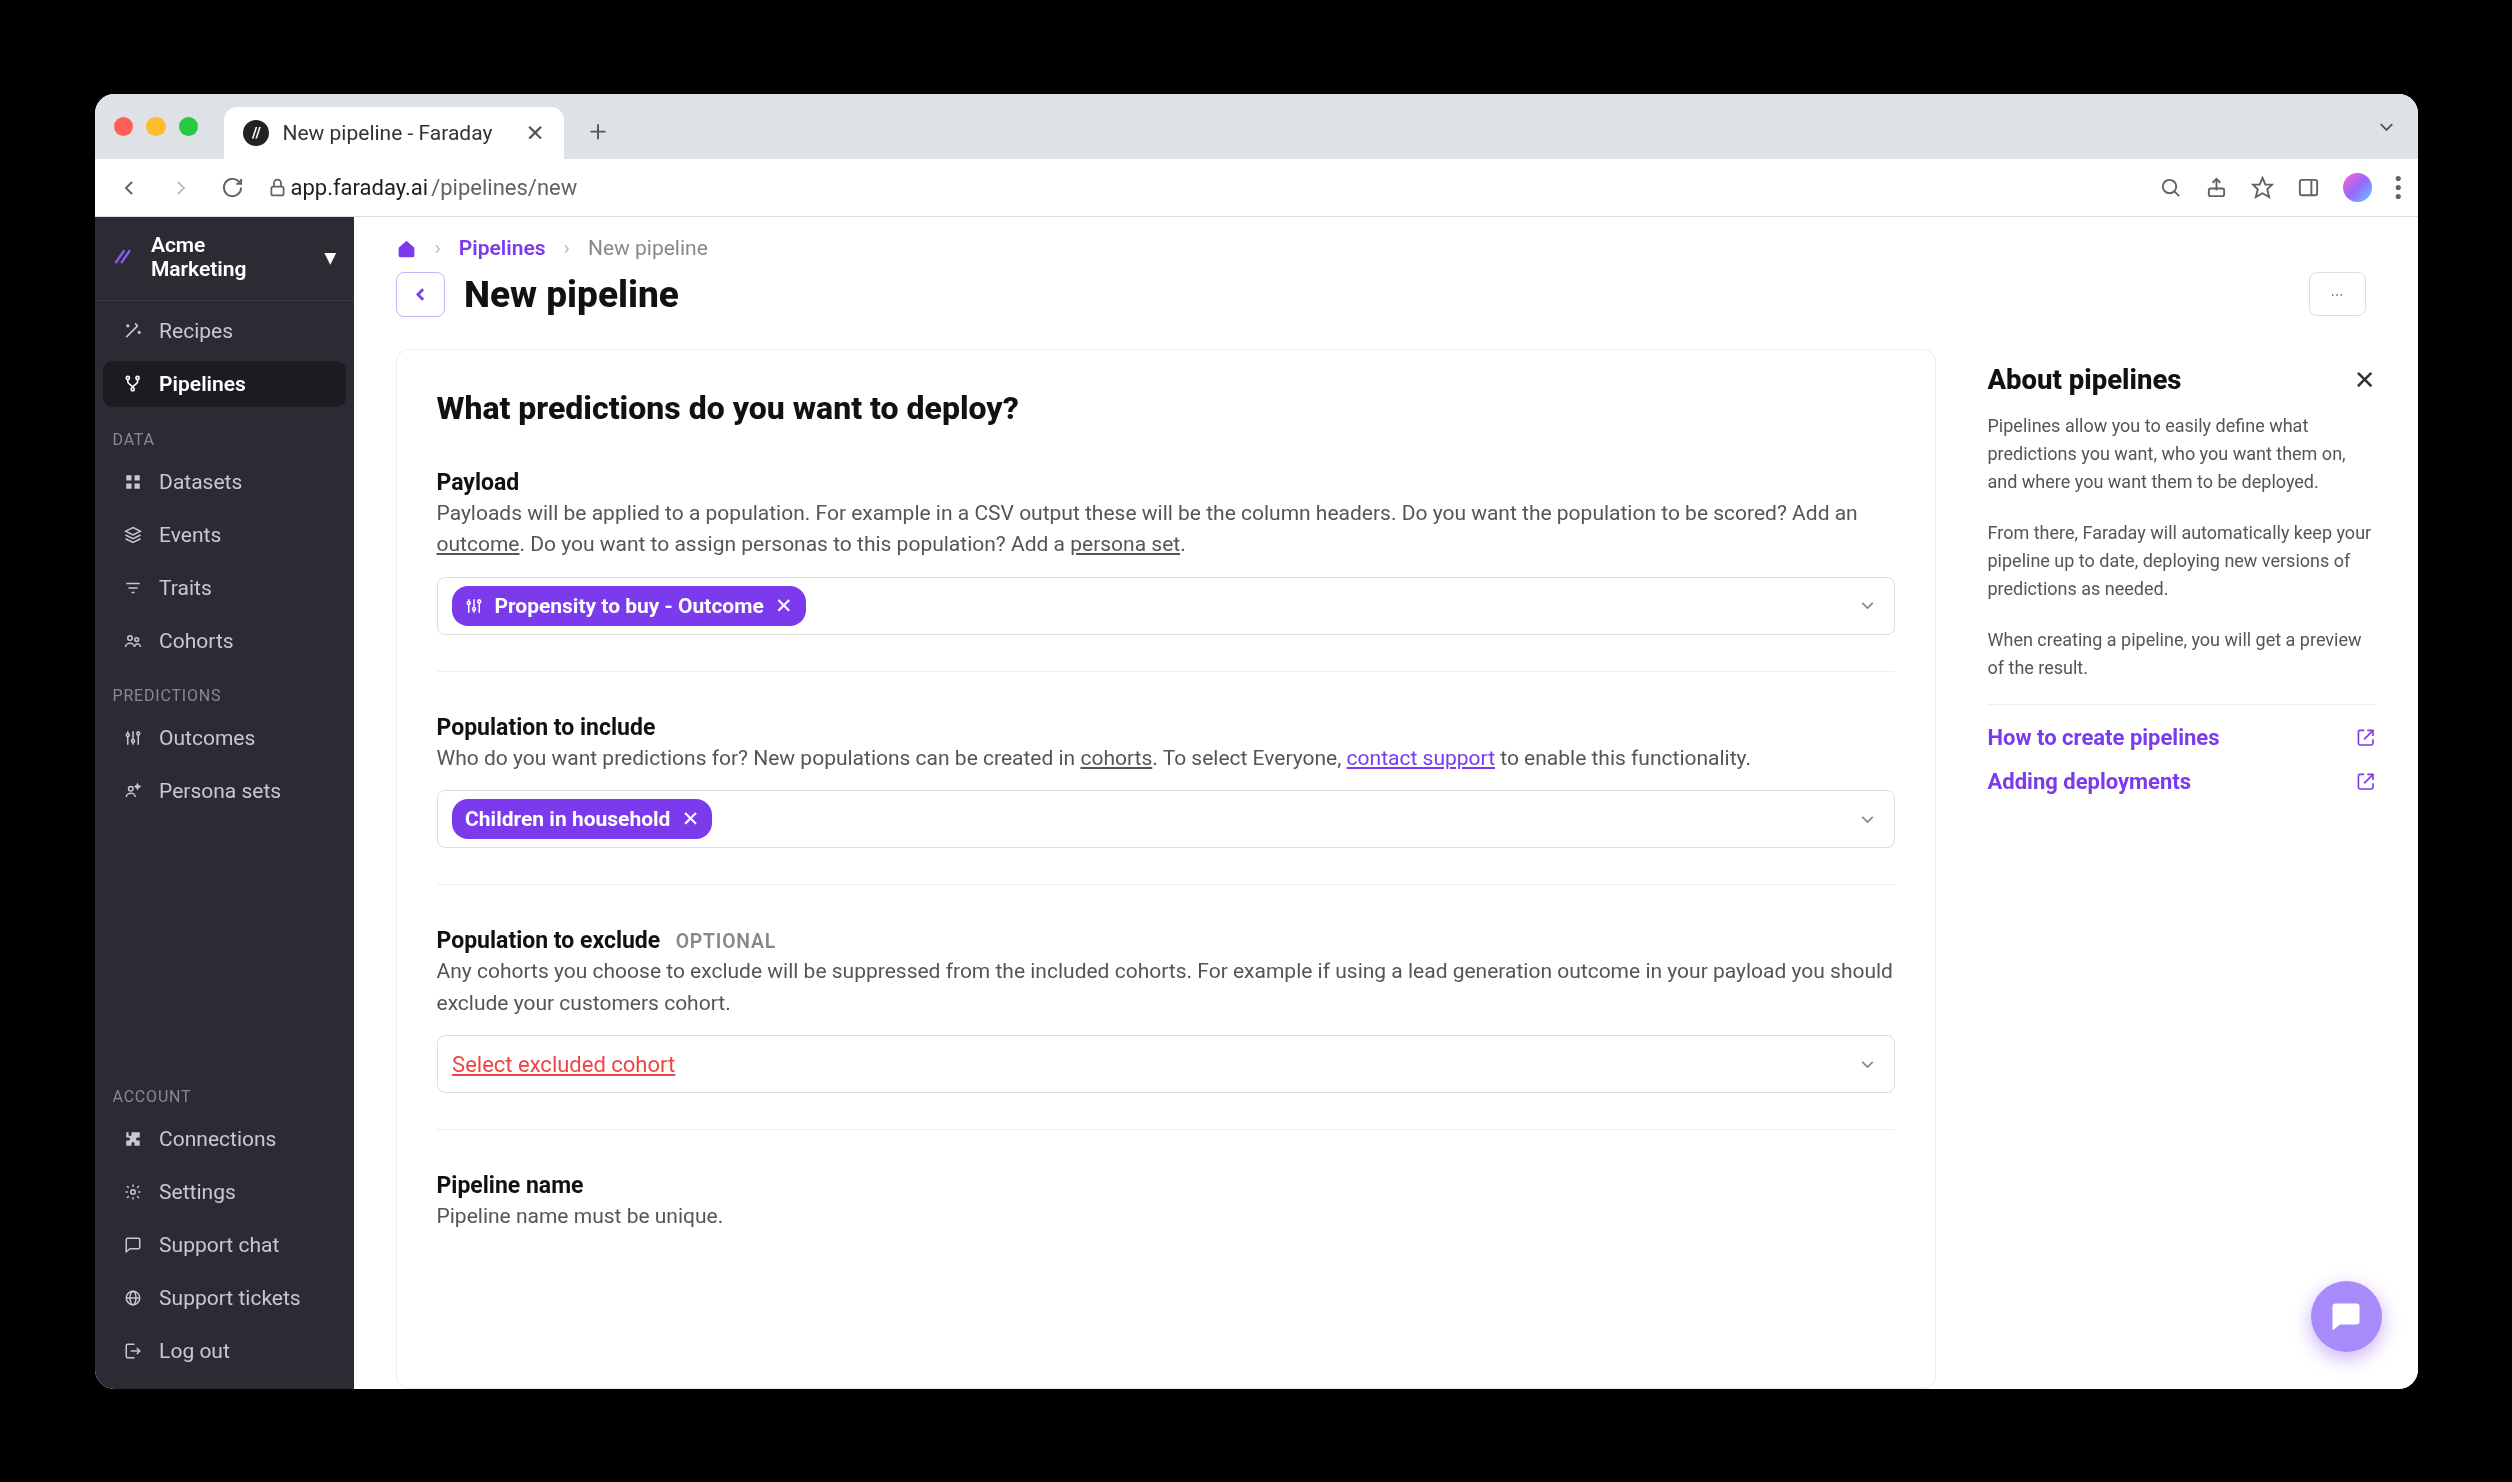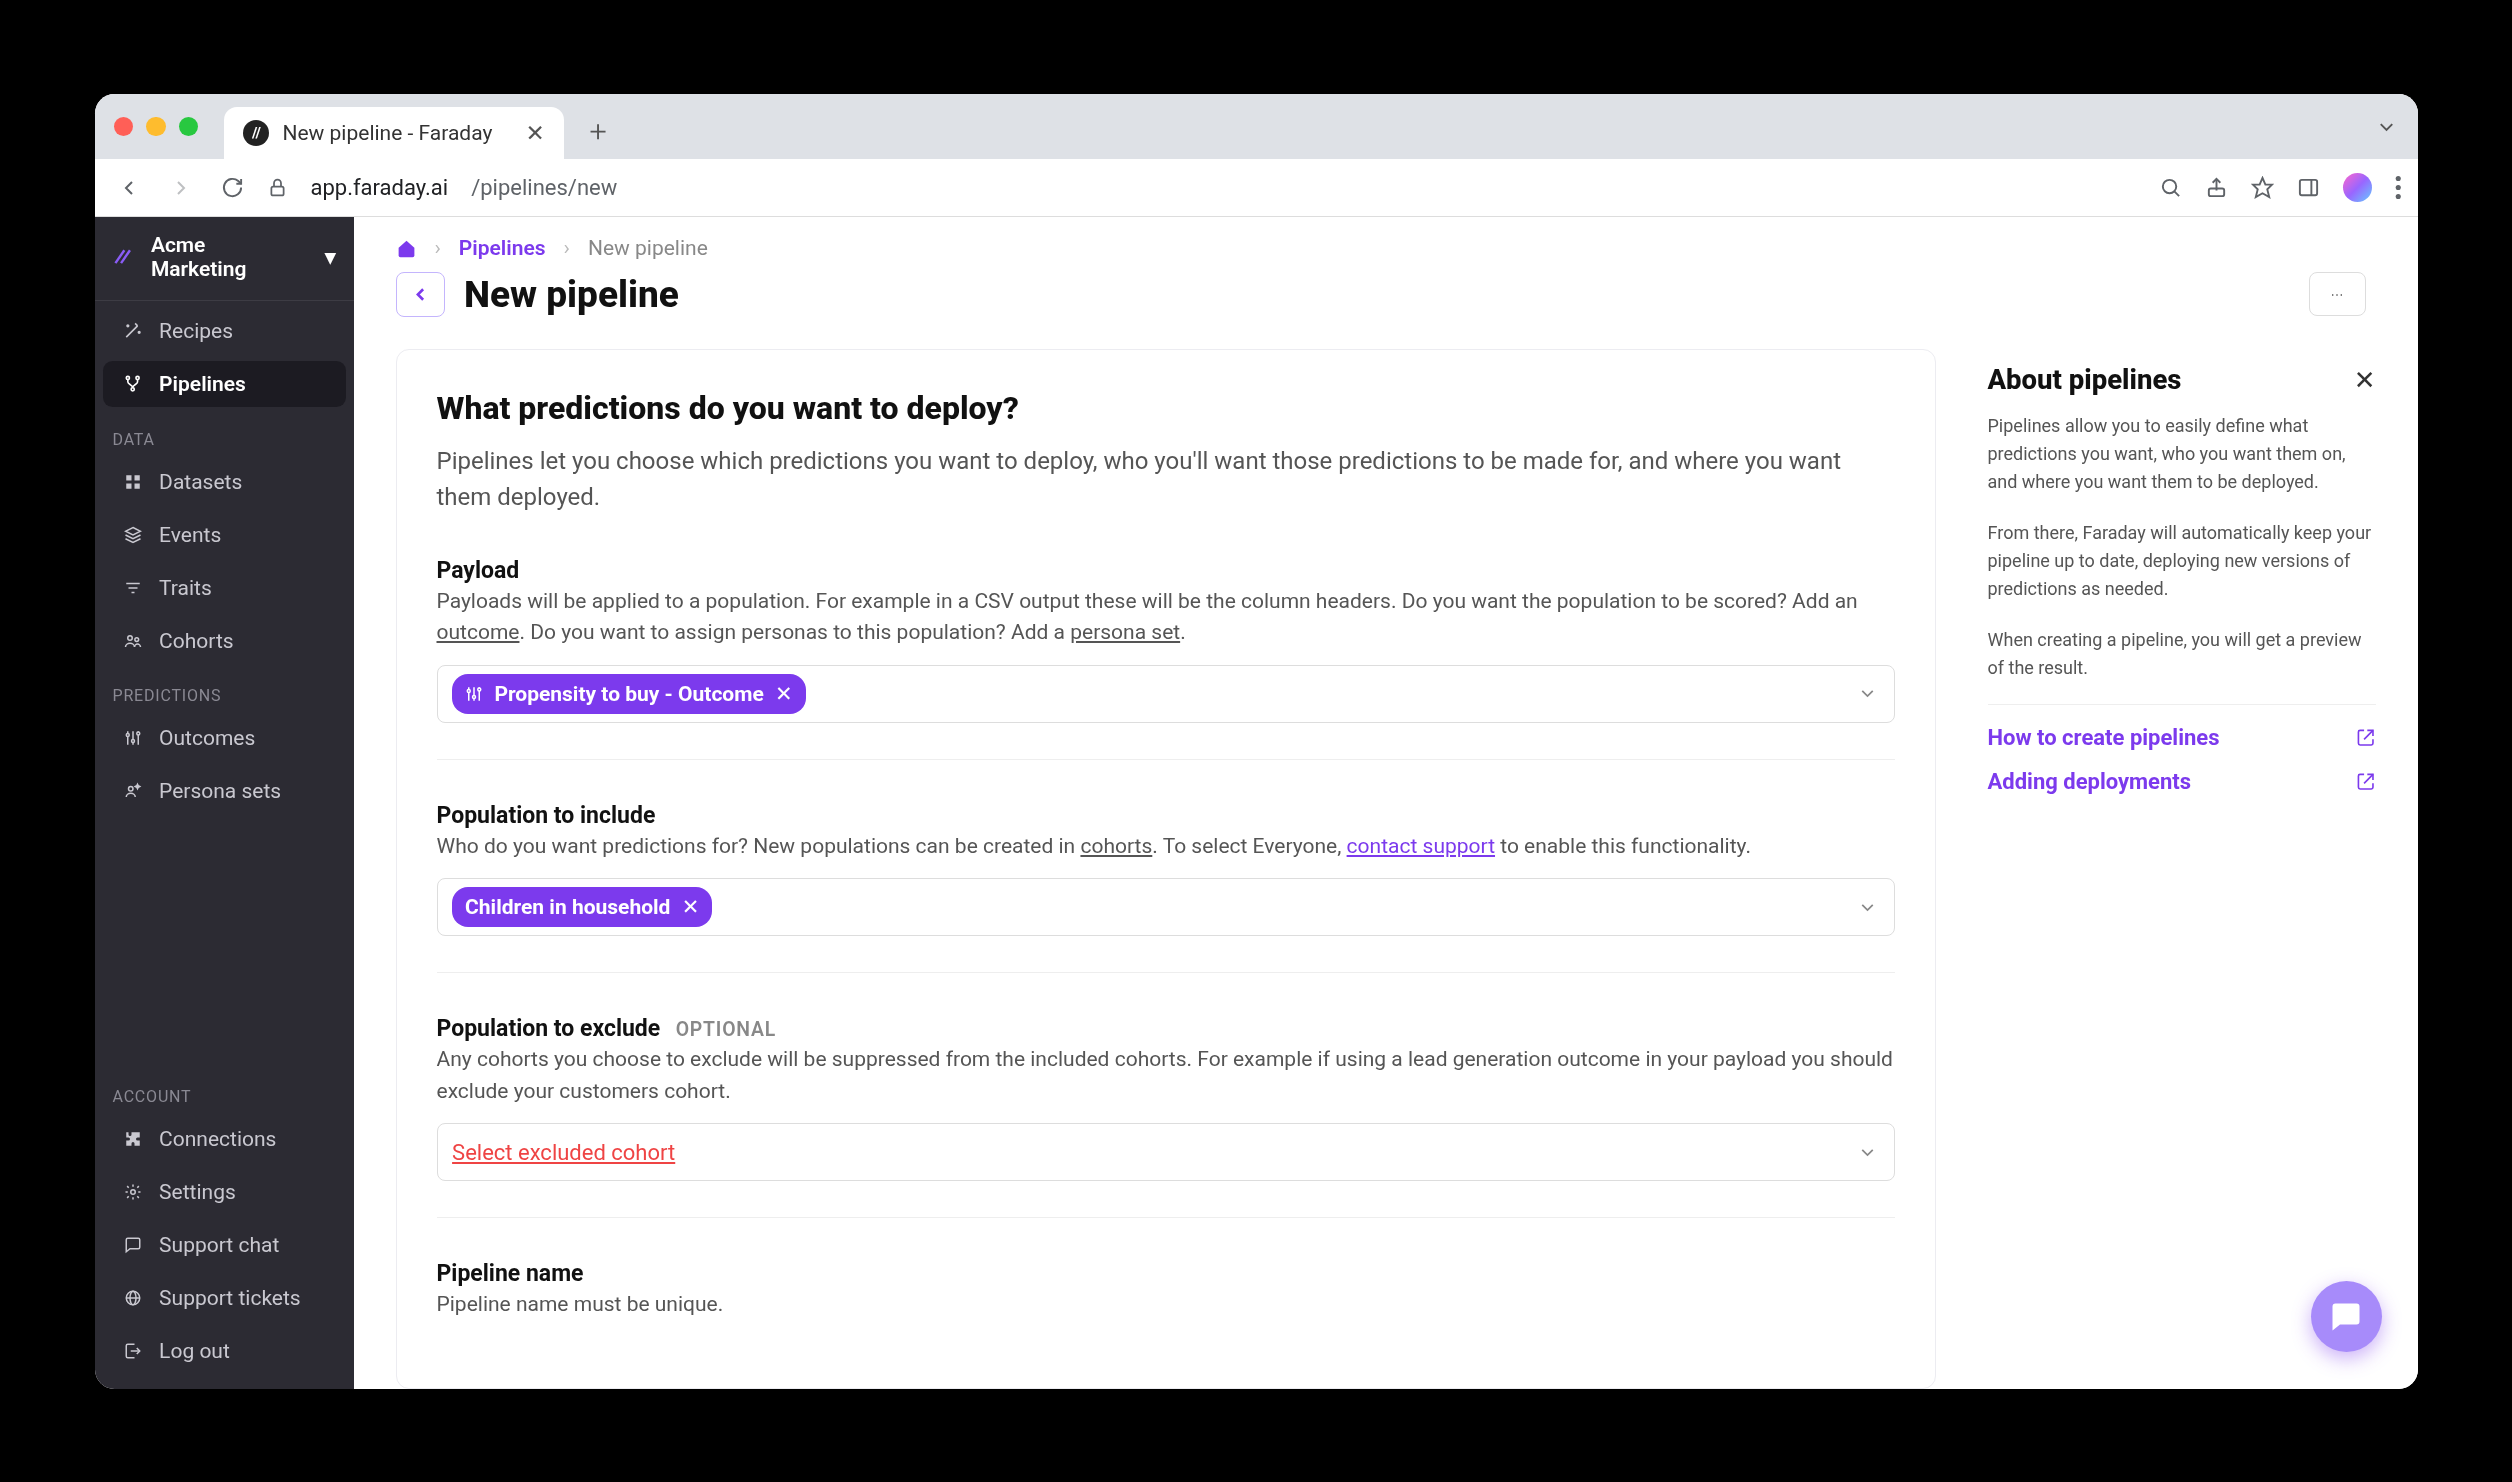--- a/index.html
+++ b/index.html
@@ -69,21 +69,21 @@
     padding: 0 16px;
     gap: 16px;
     font-size: 22px;
     color:#555;
   }
   .nav-btn { width:36px; height:36px; display:flex;align-items:center;justify-content:center; border-radius:50%; }
   .addr-box {
     flex: 1;
     display:flex;
     align-items:center;
-    gap:23px;
+    gap:3px;
     color:#202124;
   }
   .addr-box .lock { color:#5f6368; }
   .url-host { color:#202124; }
   .url-path { color:#5f6368; }
   .chrome-right-icons { display:flex; align-items:center; gap:23px; color:#5f6368;}
   .avatar-dot { width:29px; height:29px; border-radius:50%; background:linear-gradient(135deg,#f6c,#96f,#6cf);}
 
   
   .app { flex:1; display:flex; overflow:hidden; }
@@ -477,21 +477,20 @@
               </svg>
           </div>
           <div class="page-title">New pipeline</div>
           <div class="more-btn">⋯</div>
         </div>
       </div>
 
       <div class="body-row">
         <div class="card">
           <h2>What predictions do you want to deploy?</h2>
-          <p class="desc">Pipelines let you choose which predictions you want to deploy, who you'll want those predictions to be made for, and where you want them deployed.</p>
 
           <div class="field-label">Payload</div>
           <p class="field-help">
             <span>Payloads will be applied to a population. For example in a CSV output these will be the column headers. Do you want the population to be scored? Add an </span><span class="underl">outcome</span><span>. Do you want to assign personas to this population? Add a </span><span class="underl">persona set</span><span>.</span>
           </p>
           <div class="select-box">
             <div class="chip">
               <span>
                   <svg width="18" height="18" viewBox="0 0 24 24" fill="none" stroke="#fff" stroke-width="2">
                     <line x1="5" y1="3" x2="5" y2="21"></line>

